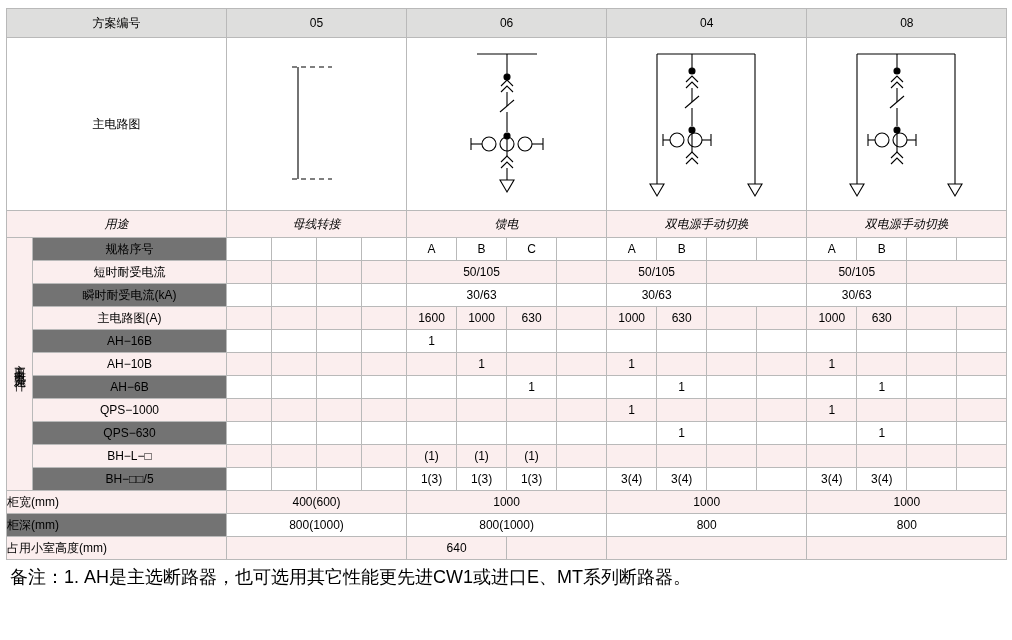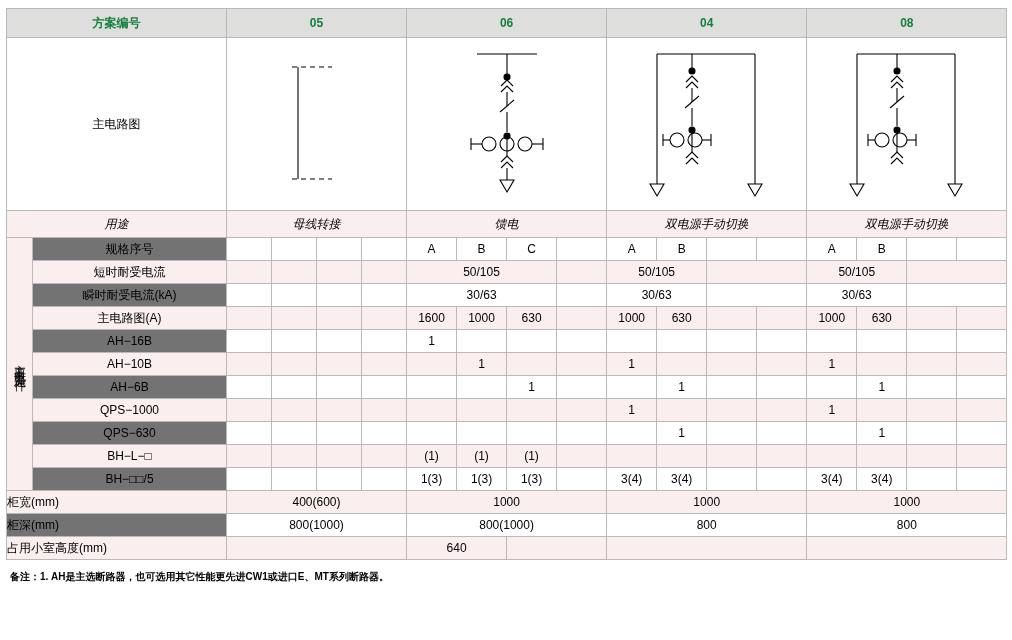--- a/index.html
+++ b/index.html
@@ -1,30 +1,30 @@
 <!DOCTYPE html>
 <html><head>
 <meta charset="utf-8">
 <style>
   html,body{margin:0;padding:0;background:#ffffff;}
   body{width:1012px;height:640px;font-family:"Liberation Sans","DejaVu Sans",sans-serif;color:#000;}
   .sheet{position:relative;width:1012px;height:640px;box-sizing:border-box;padding:8px 6px 0 6px;}
   table.main{border-collapse:collapse;width:1000px;table-layout:fixed;}
   table.main td,table.main th{border:1px solid #b9b9b9;font-size:12px;text-align:center;vertical-align:middle;padding:0;}
-  .hdr{background:#dededd;height:28px;font-size:13px;font-weight:bold;color:#15803d;margin-top:12px;}
+  .hdr{background:#dededd;height:28px;font-size:13px;font-weight:normal;color:#000000;margin-top:12px;}
   .diagrams td{height:172px;background:#ffffff;margin-top:7px;}
   .rowlabel{text-align:center;font-size:13px;}
   .pinkrow td{background:#fbeeee;}
   .usecell{background:#fbeeee;font-size:13px;height:26px;font-style:italic;}
   .leftlabel{background:#737373;text-align:left;padding-left:18px;font-size:12.5px;height:22px;}
   .leftlabel.c{text-align:left;padding-left:0;}
   .whitecell{background:#ffffff;}
   .vert{writing-mode:vertical-rl;text-orientation:upright;letter-spacing:3px;font-size:12.5px;background:#fbeeee;width:26px;}
   .small{font-size:11.5px;}
-  .note{font-size:10px;line-height:22px;margin-top:6px;padding-left:4px;font-weight:bold;}
+  .note{font-size:18px;line-height:22px;margin-top:6px;padding-left:4px;}
   .note div{white-space:pre;}
   svg{display:block;margin:0 auto;}
 </style>
 </head>
 <body>
 
 <div class="sheet">
 
   <table class="main">
     <colgroup>

